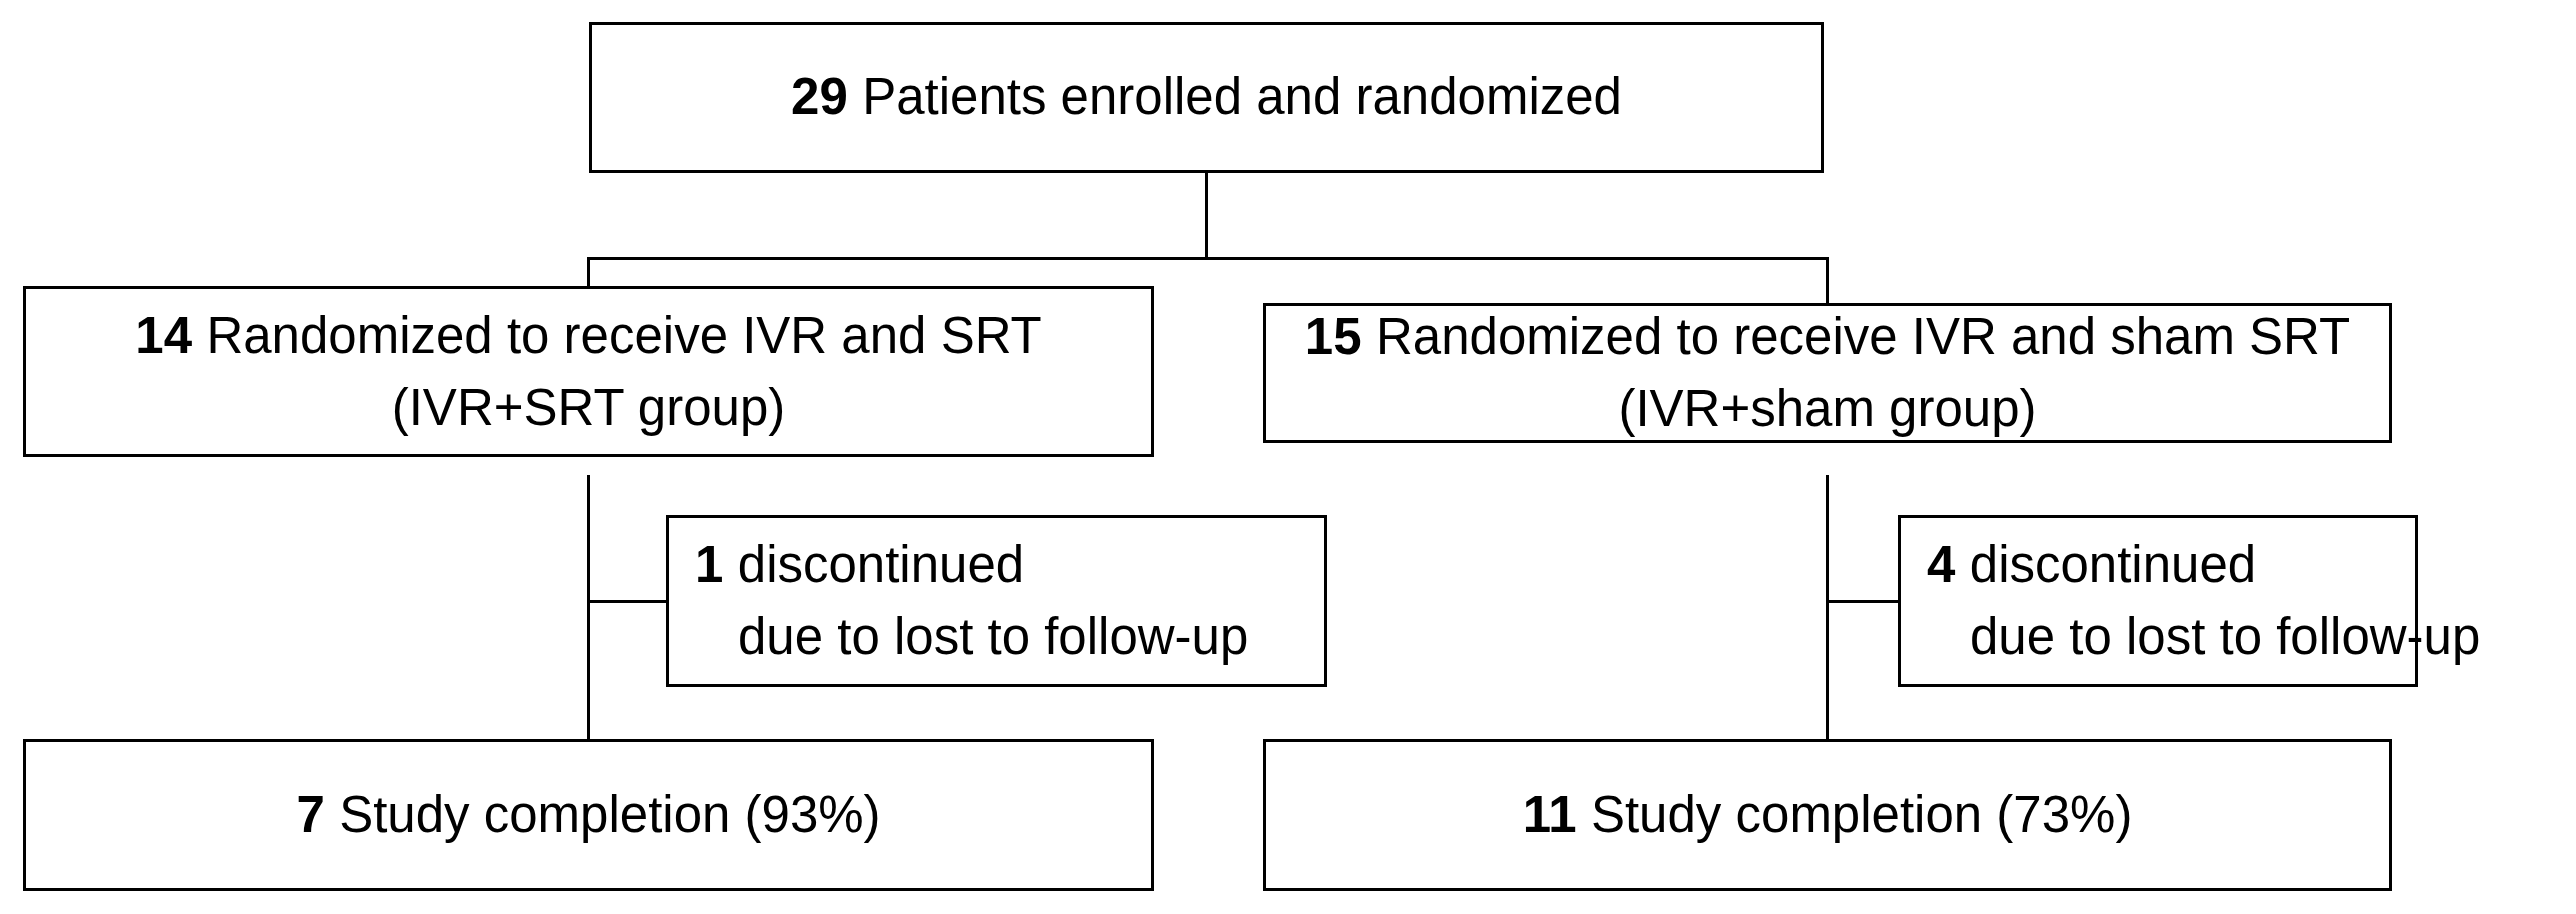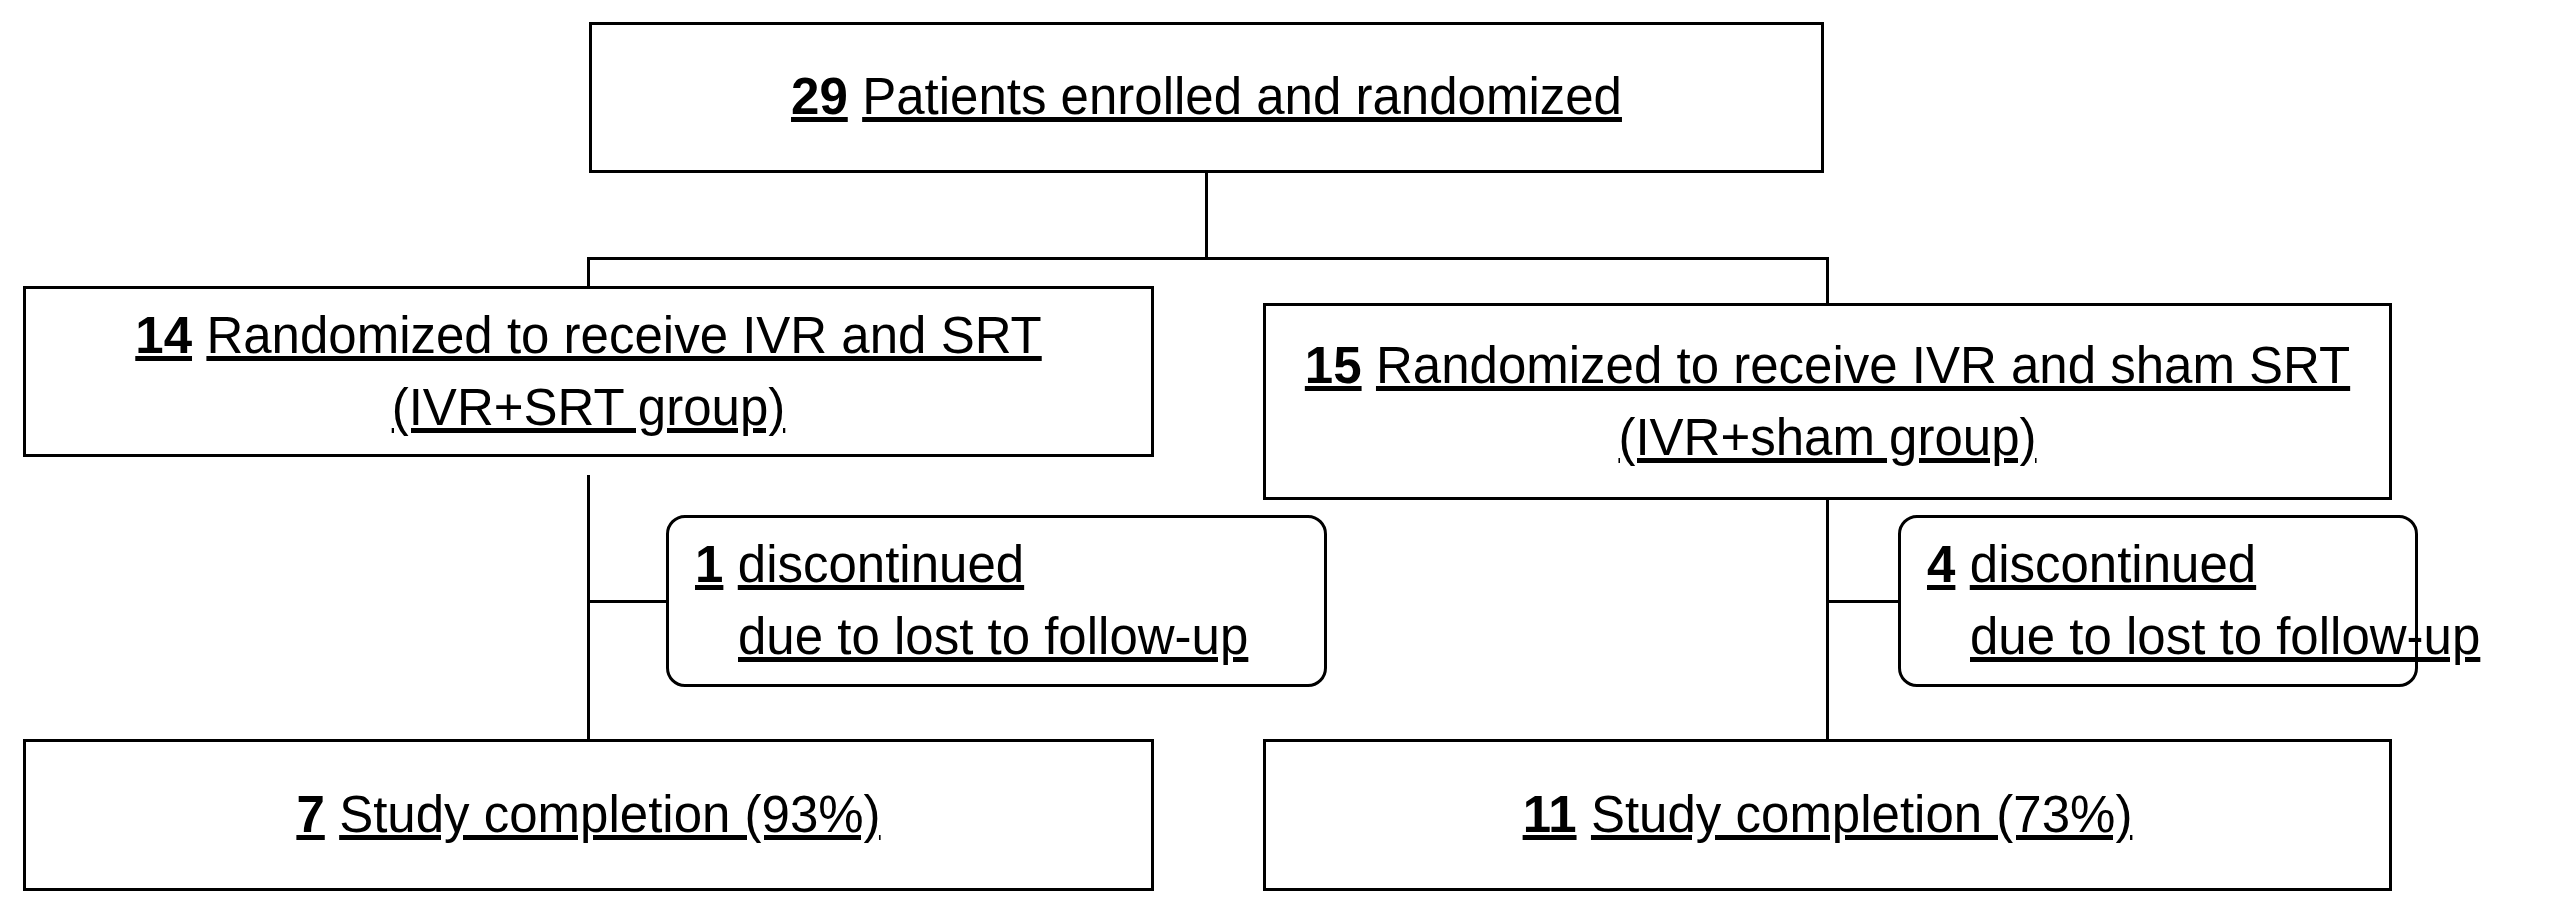--- a/index.html
+++ b/index.html
@@ -17,29 +17,29 @@
     box-sizing: border-box;
     border: 3.9px solid #000000;
     background: #ffffff;
     display: flex;
     flex-direction: column;
     justify-content: center;
     font-size: 51px;
     line-height: 72px;
   }
   .box.center { align-items: center; text-align: center; }
-  .box.leftalign { align-items: flex-start; text-align: left; padding-left: 26px; border-radius: 19px; }
-  .line { white-space: nowrap; text-decoration: underline; }
+  .box.leftalign { align-items: flex-start; text-align: left; padding-left: 26px; }
+  .line { white-space: nowrap; }
   .count { font-weight: 700; margin-right: 14.4px; }
   .indent { margin-left: 43px; }
   .conn { position: absolute; background: #000000; }
 
   #top-box      { left: 589px;  top: 21.7px;   width: 1235px; height: 151px; }
   #mid-left     { left: 23px;   top: 286px;  width: 1131px; height: 171px; }
-  #mid-right    { left: 1263px; top: 303px;  width: 1129px; height: 197px; }
+  #mid-right    { left: 1263px; top: 303px;  width: 1129px; height: 140px; }
   #side-left    { left: 666px; top: 515px;  width: 661px; height: 172px; }
   #side-right   { left: 1898px; top: 515px;  width: 520px;  height: 172px; }
   #bottom-left  { left: 23px;   top: 739px; width: 1131px; height: 152px; }
   #bottom-right { left: 1263px; top: 739px; width: 1129px; height: 152px; }
 
   #conn-top-drop      { left: 1205px; top: 173px; width: 3.3px;    height: 85px; }
   #conn-branch        { left: 587px;  top: 257px; width: 1242px; height: 3.3px;   }
   #conn-left-drop-a   { left: 587px;  top: 257px; width: 3.3px;    height: 49px;  }
   #conn-right-drop-a  { left: 1826px; top: 257px; width: 3.3px;    height: 49px;  }
   #conn-left-drop-b   { left: 587px;  top: 475px; width: 3.3px;    height: 266px; }

